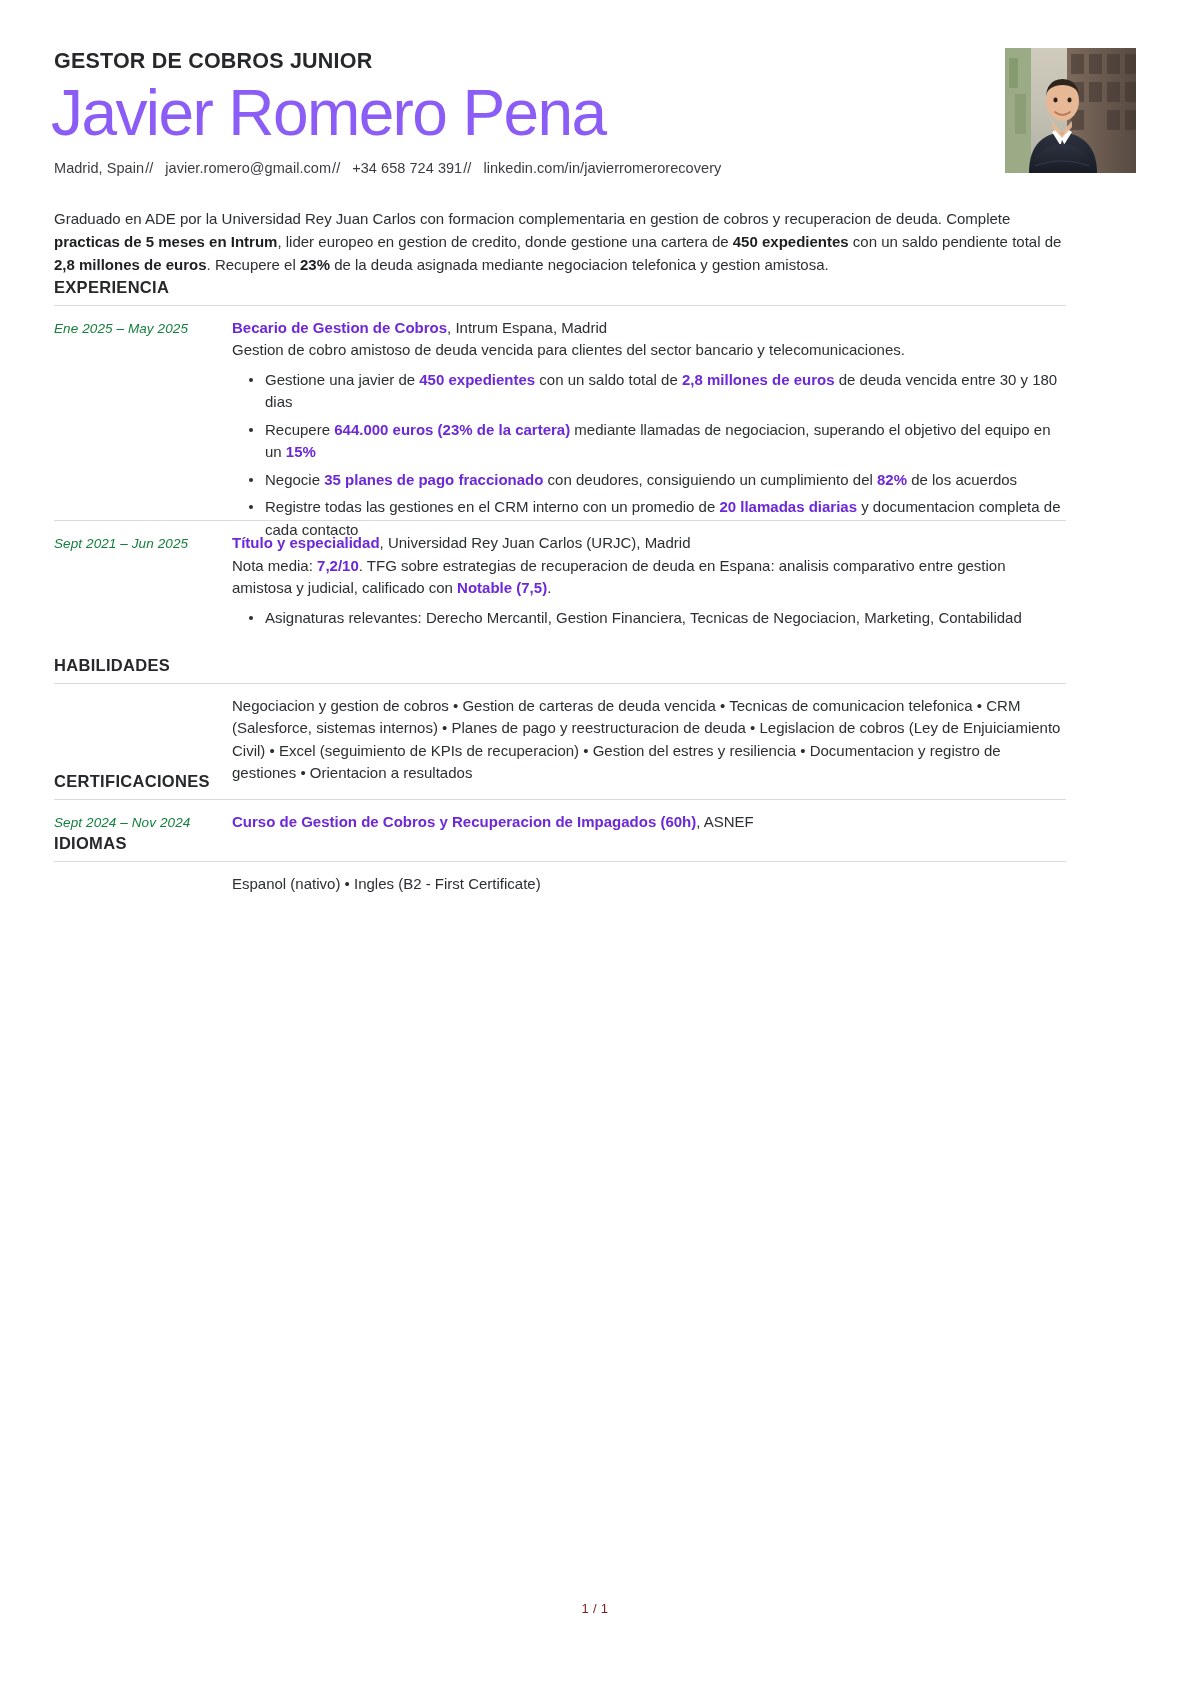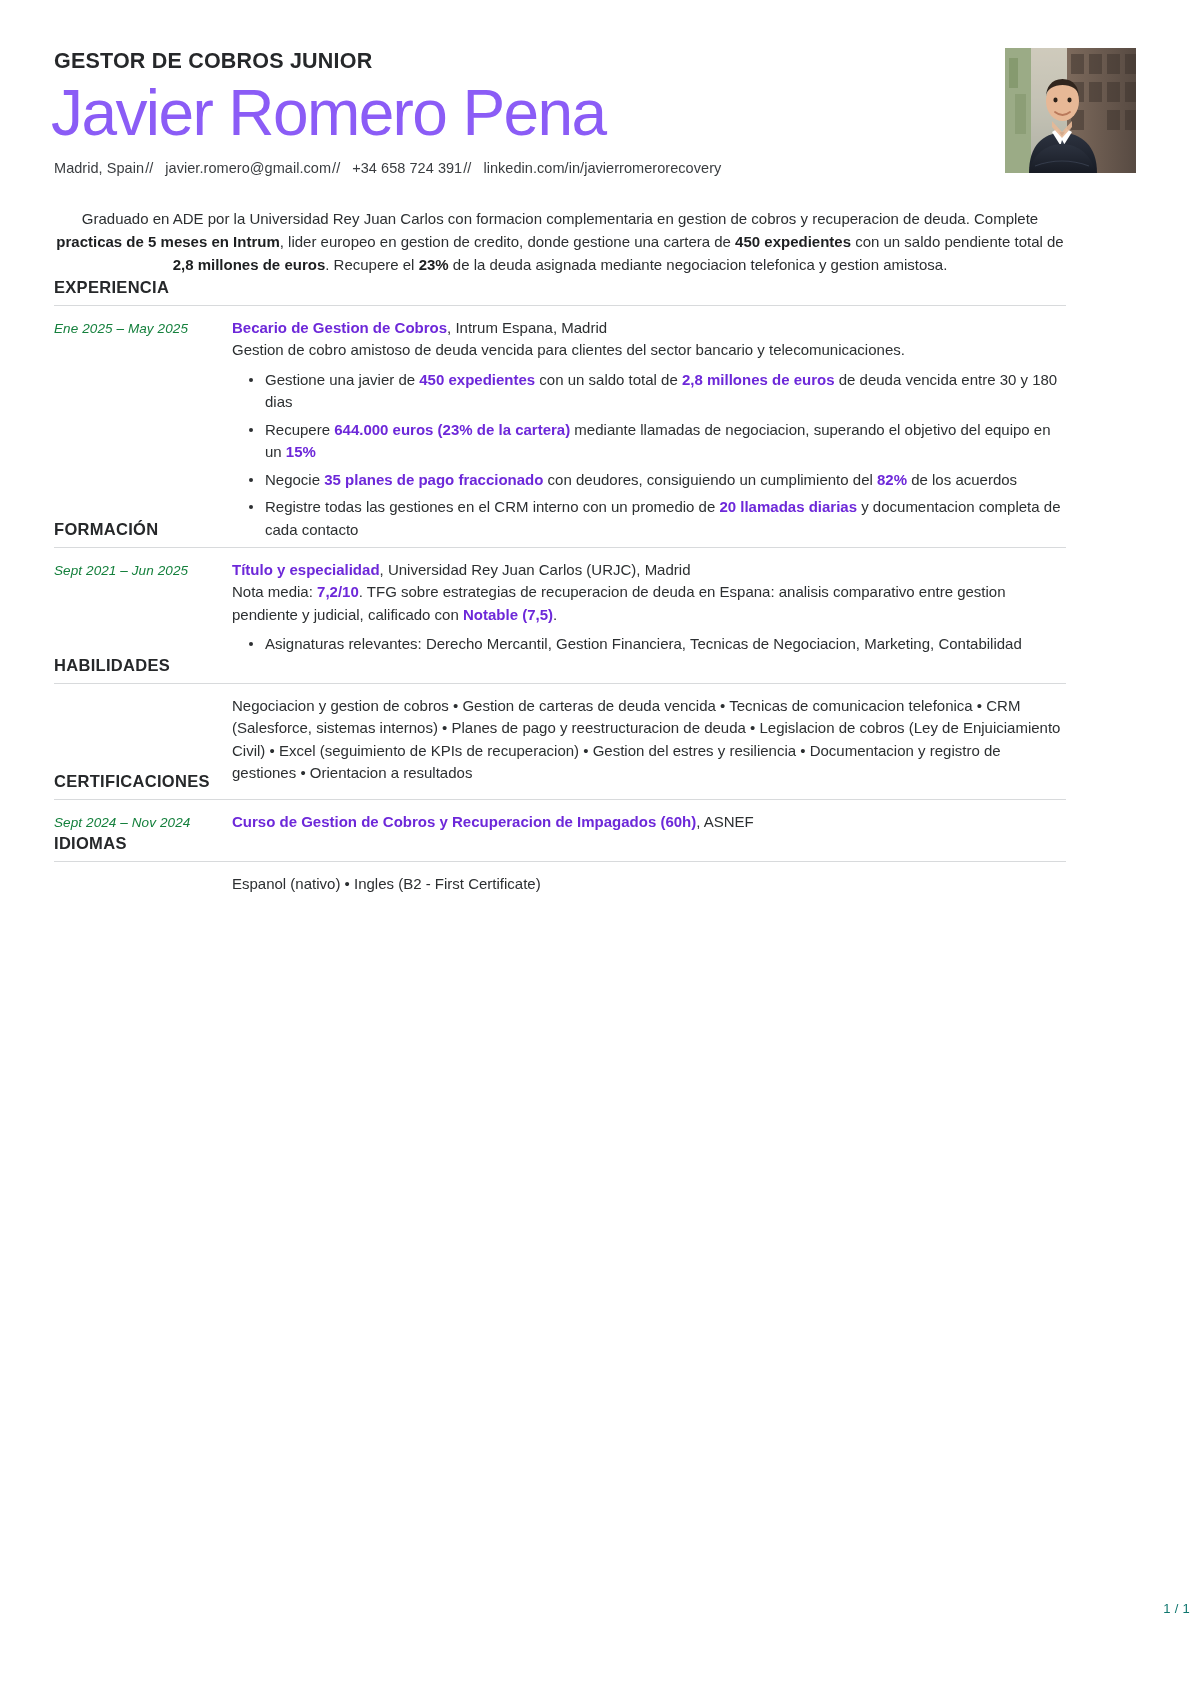--- a/index.html
+++ b/index.html
@@ -81,21 +81,21 @@
 
   
   .summary {
     position: absolute;
     left: 54px;
     top: 208px;
     width: 1012px;
     font-size: 15px;
     line-height: 1.52;
     color: #2c2f31;
-    text-align: center;
+    text-align: left;
   }
   .summary b { font-weight: bold; color: #1d1f21; }
 
   
   .section {
     position: absolute;
     left: 54px;
     width: 1012px;
   }
   .section-title {
@@ -164,23 +164,23 @@
     line-height: 1.5;
     color: #2c2f31;
   }
 
   
   .page-footer {
     position: absolute;
     left: 0;
     top: 1601px;
     width: 1190px;
-    text-align: right;
+    text-align: center;
     font-size: 13px;
-    color: #0f766e;
+    color: #7f1d1d;
     letter-spacing: 0.3px;
   }
 </style>
 </head>
 <body>
 
 <div class="page">
   <div class="sheet">
 
     <div class="header">
@@ -260,27 +260,26 @@
             <li><span>Gestione una javier de </span><b>450 expedientes</b><span> con un saldo total de </span><b>2,8 millones de euros</b><span> de deuda vencida entre 30 y 180 dias</span></li>
             <li><span>Recupere </span><b>644.000 euros (23% de la cartera)</b><span> mediante llamadas de negociacion, superando el objetivo del equipo en un </span><b>15%</b><span></span></li>
             <li><span>Negocie </span><b>35 planes de pago fraccionado</b><span> con deudores, consiguiendo un cumplimiento del </span><b>82%</b><span> de los acuerdos</span></li>
             <li><span>Registre todas las gestiones en el CRM interno con un promedio de </span><b>20 llamadas diarias</b><span> y documentacion completa de cada contacto</span><b></b><span></span></li>
           </ul>
         </div>
       </div>
     </div>
 
     <div class="section" style="top:520px;">
-      <div class="section-title">FORMACIÓN</div>
       <div class="rule"></div>
       <div class="row">
         <div class="when">Sept 2021 – Jun 2025</div>
         <div class="body">
           <div class="entry-head"><b>Título y especialidad</b><span>, Universidad Rey Juan Carlos (URJC), Madrid</span></div>
-          <div class="entry-sub"><span>Nota media: </span><b>7,2/10</b><span>. TFG sobre estrategias de recuperacion de deuda en Espana: analisis comparativo entre gestion pendiente y judicial, calificado con </span><b>Notable (7,5)</b><span>.</span></div>
+          <div class="entry-sub"><span>Nota media: </span><b>7,2/10</b><span>. TFG sobre estrategias de recuperacion de deuda en Espana: analisis comparativo entre gestion amistosa y judicial, calificado con </span><b>Notable (7,5)</b><span>.</span></div>
           <ul class="bullets">
             <li>Asignaturas relevantes: Derecho Mercantil, Gestion Financiera, Tecnicas de Negociacion, Marketing, Contabilidad</li>
           </ul>
         </div>
       </div>
     </div>
 
     <div class="section" style="top:656px;">
       <div class="section-title">HABILIDADES</div>
       <div class="rule"></div>

